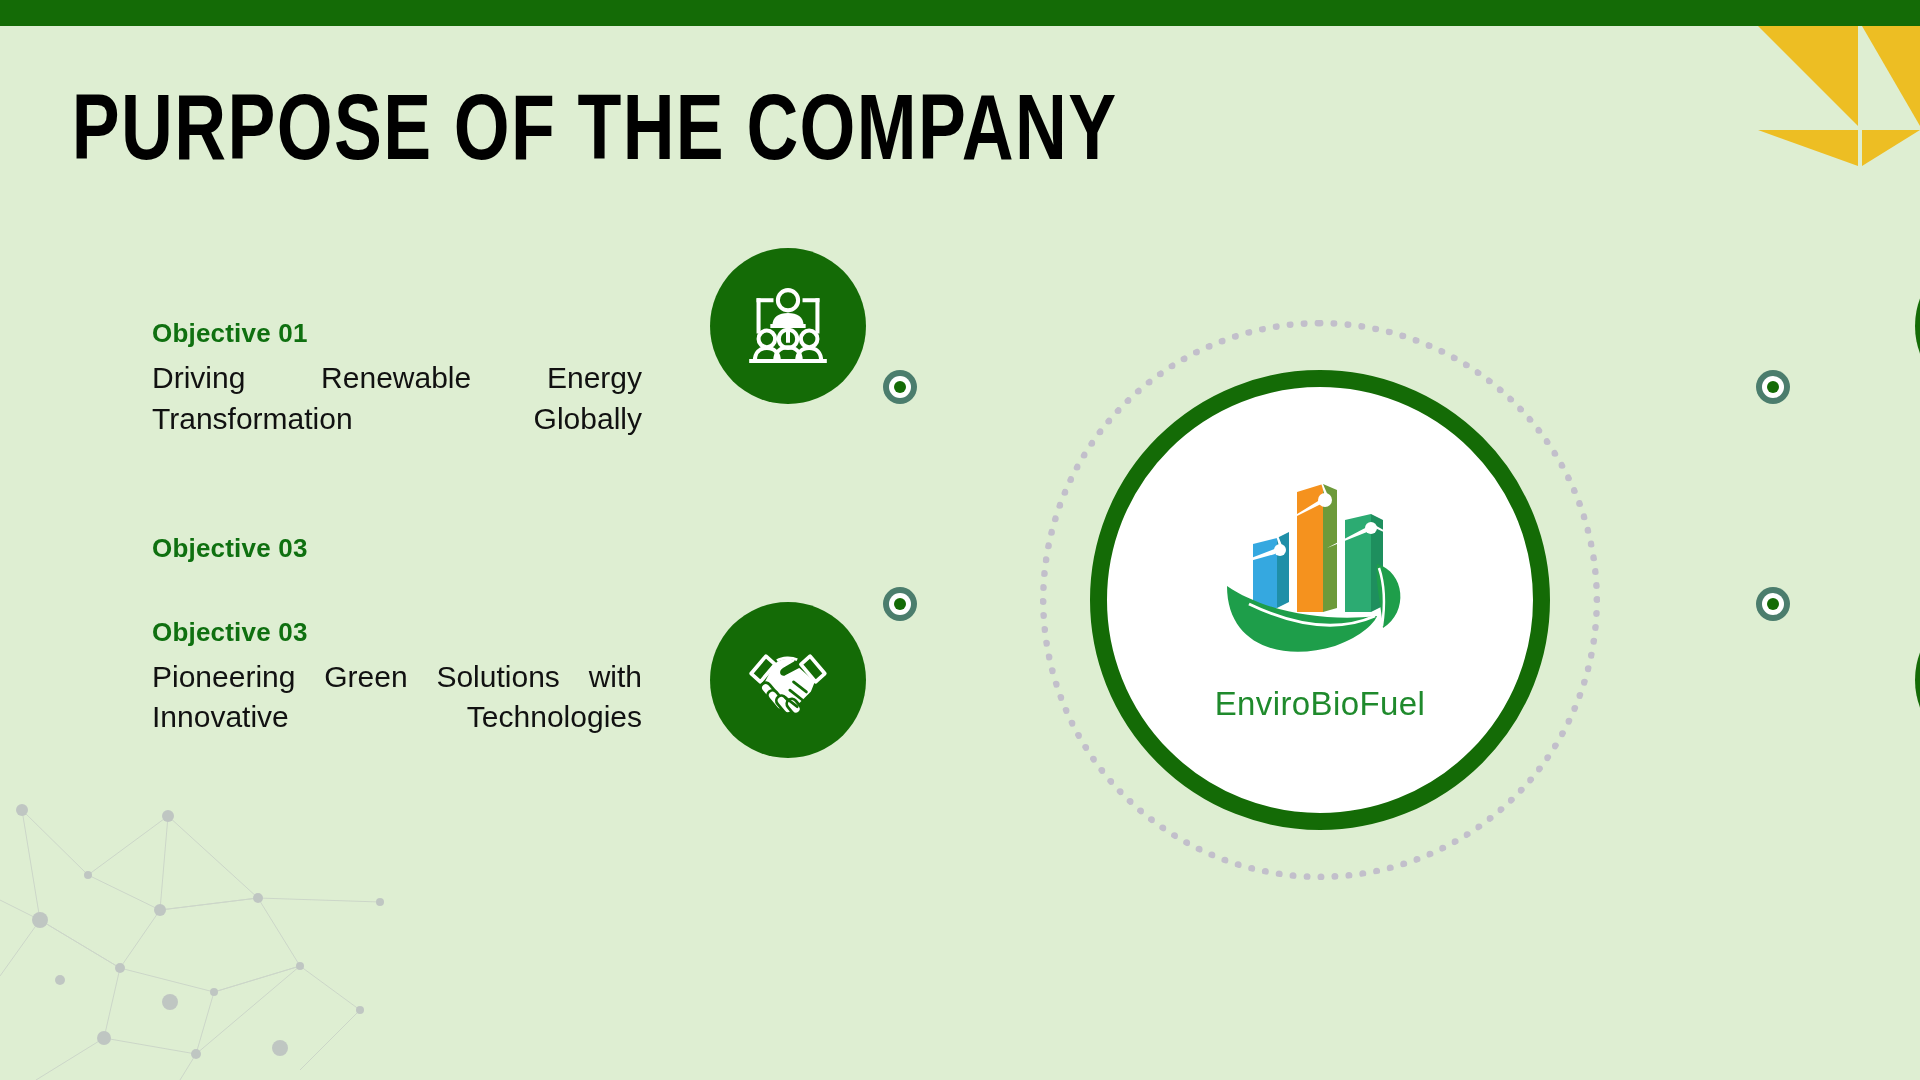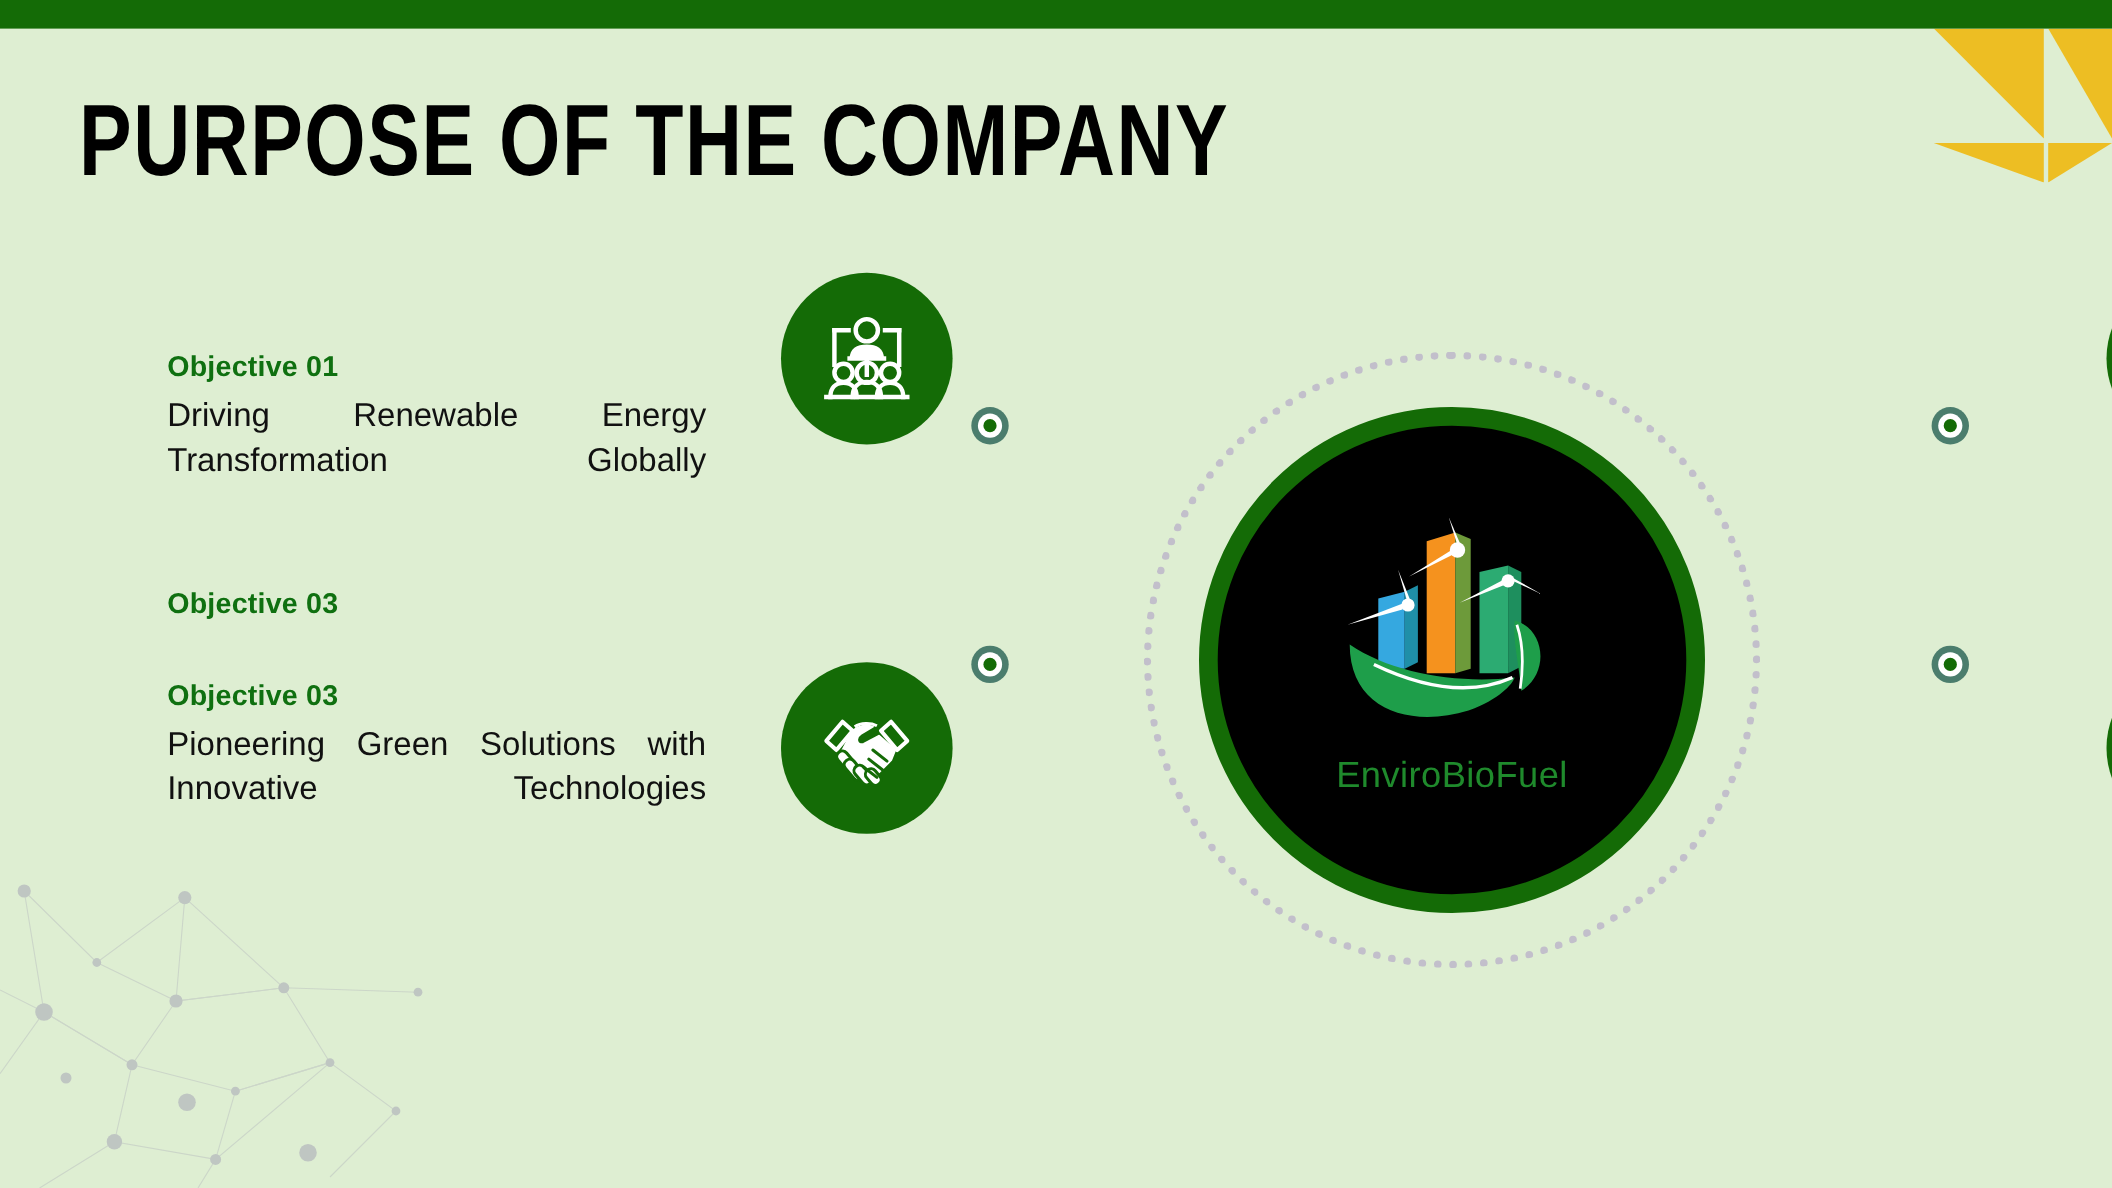--- a/index.html
+++ b/index.html
@@ -75,21 +75,21 @@
   }
   .dotted-ring{
     position:absolute; left:200px; top:50px; width:560px; height:560px;
     border-radius:50%;
     border:7px dotted #c2bfcb;
     box-sizing:border-box;
   }
   .center-circle{
     position:absolute; left:250px; top:100px; width:460px; height:460px;
     border-radius:50%;
-    background:#000000;
+    background:#ffffff;
     border:17px solid #146B06;
     display:flex; flex-direction:column;
     align-items:center; justify-content:center;
     box-sizing:border-box;
   }
   .logo-mark{ width:230px; height:210px; margin-top:-6px; }
   .brand-name{
     font-family:"Liberation Sans", sans-serif;
     font-size:33px;
     color:#1f8a2c;

